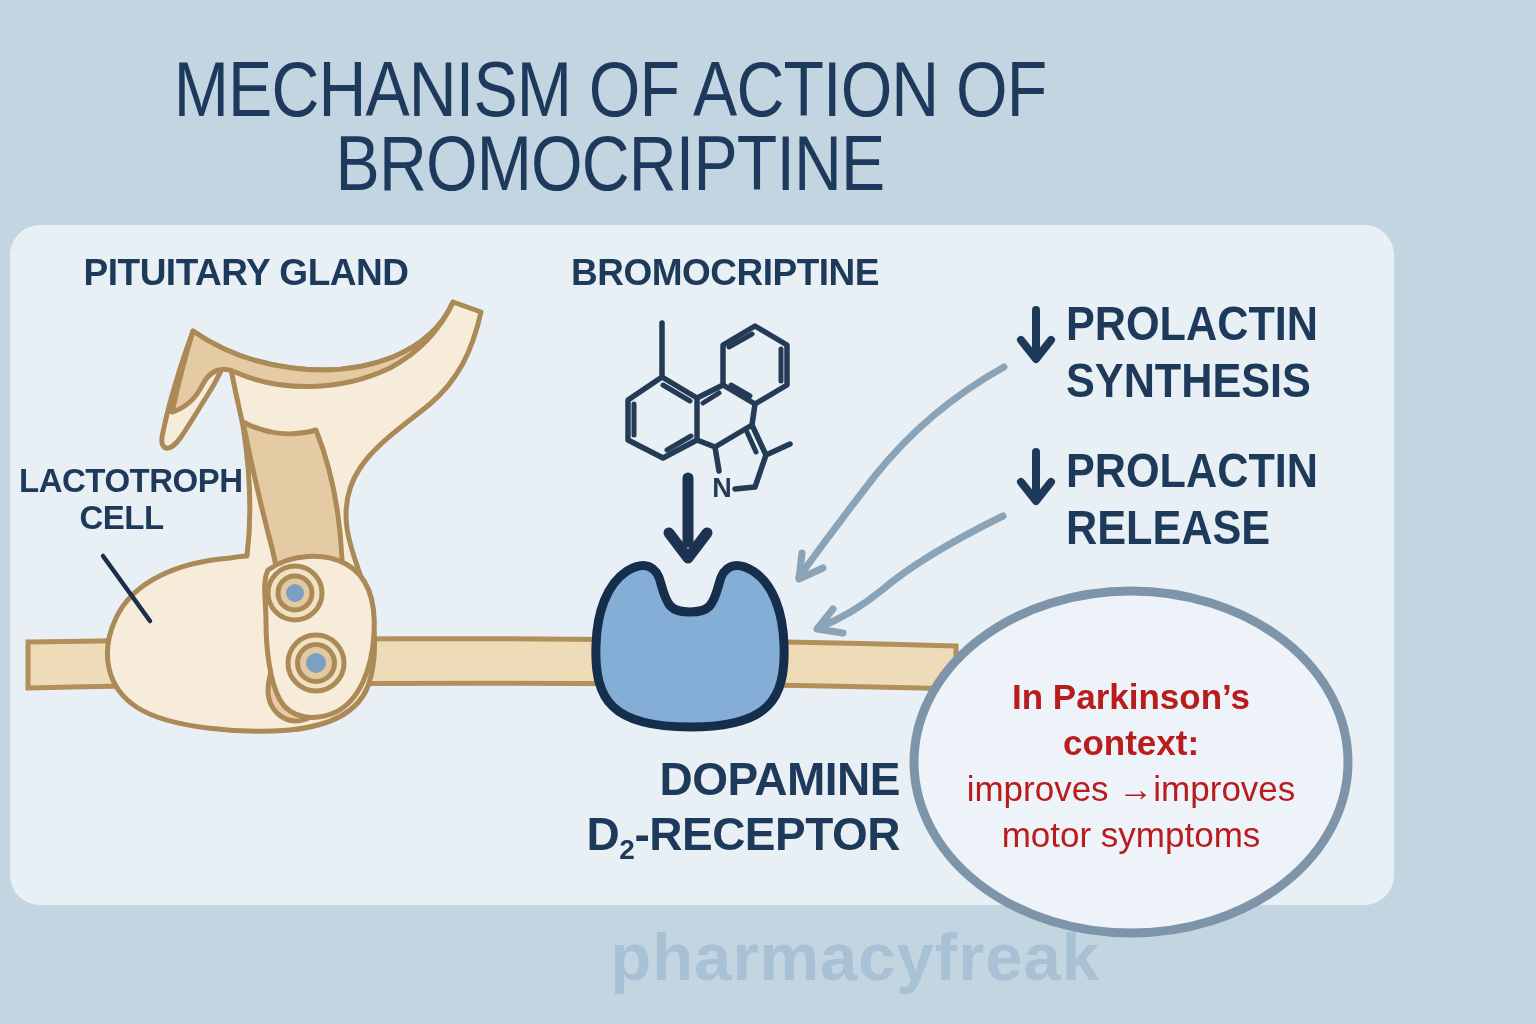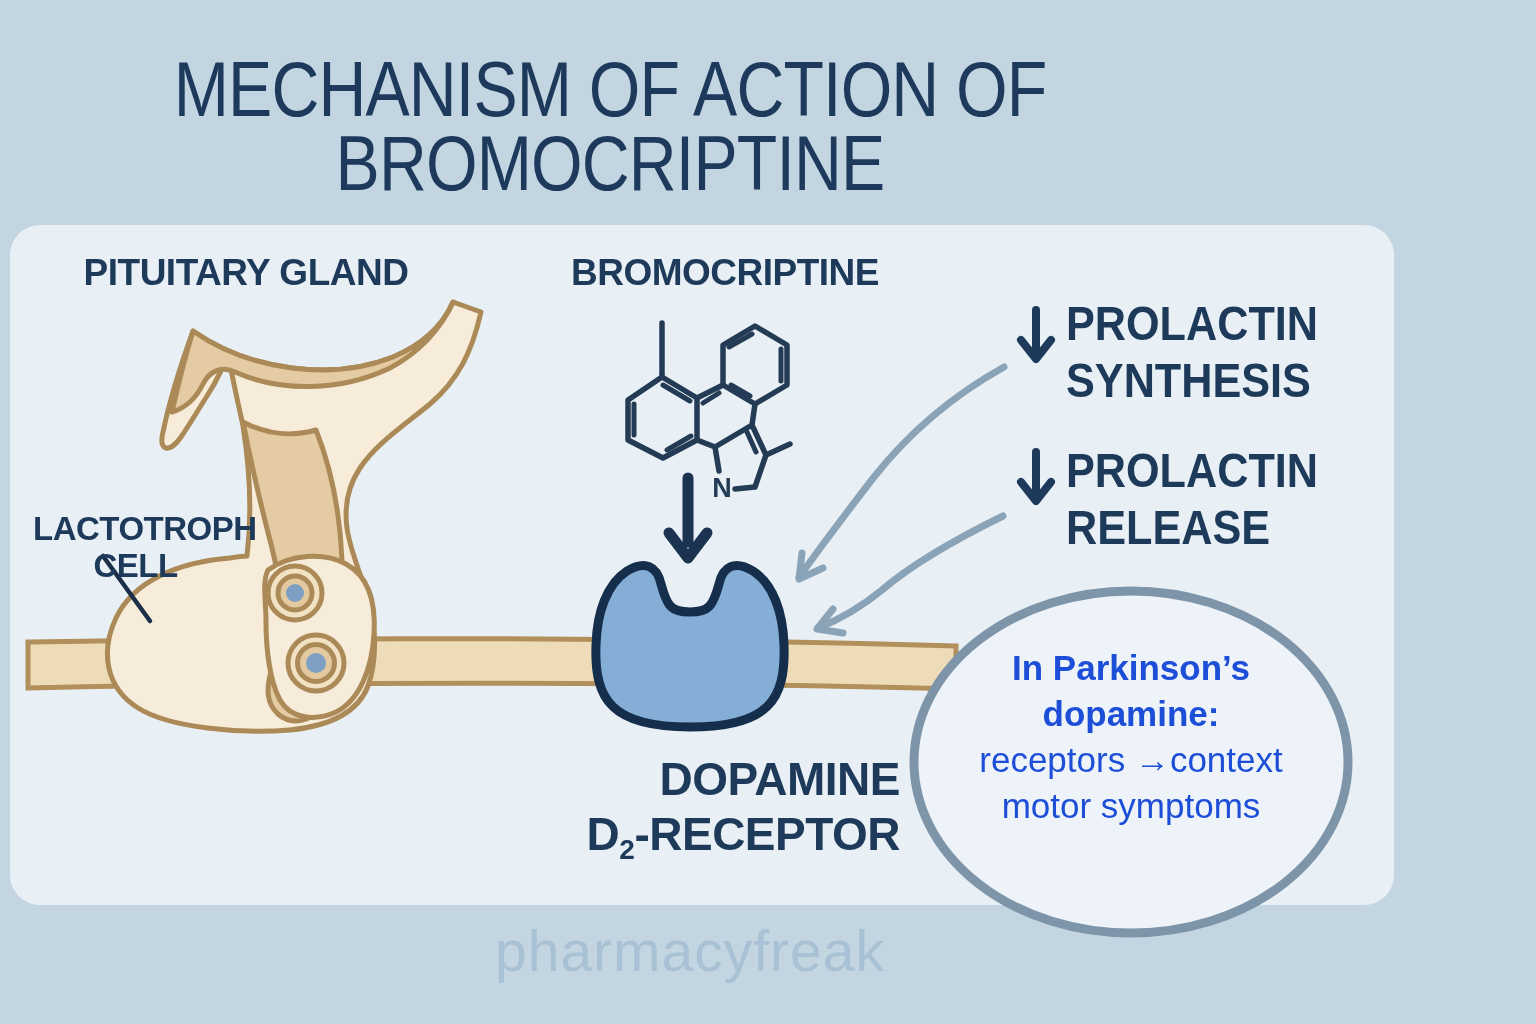--- a/index.html
+++ b/index.html
@@ -9,32 +9,32 @@
   .panel { position:absolute; left:10px; top:225px; width:1384px; height:680px;
            background:#e9f0f5; border-radius:30px; z-index:1; }
   svg.art { position:absolute; left:0; top:0; z-index:2; pointer-events:none; }
   .txt { position:absolute; z-index:3; color:#1e3a5a; }
   .title { left:15px; top:52px; width:1190px; text-align:center;
            font-size:78px; font-weight:400; line-height:74px; letter-spacing:-1px; color:#1d3a5c; }
   .title .tline { transform:scaleX(0.85); }
   .lbl { font-weight:800; letter-spacing:-0.5px; text-align:center; }
   .lbl-pituitary { left:56px; top:252px; width:380px; font-size:37px; }
   .lbl-bromo { left:535px; top:252px; width:380px; font-size:37px; }
-  .lbl-lacto { left:33px; top:462px; width:205px; font-size:33px; line-height:37px;margin-top:48px; }
+  .lbl-lacto { left:19px; top:462px; width:205px; font-size:33px; line-height:37px; }
   .effect { left:1066px; font-size:48px; font-weight:800; line-height:57px;
             transform:scaleX(0.9); transform-origin:left top; white-space:nowrap; }
   .effect1 { top:295px; }
   .effect2 { top:442px; }
   .lbl-receptor { left:480px; top:752px; width:420px; font-size:46px; font-weight:800; line-height:55px;text-align:right; }
   .lbl-receptor .sub { font-size:28px; vertical-align:-9px; }
-  .note { left:936px; top:645px; width:390px; font-size:35px; line-height:46px;
-          text-align:center; color:#1d4ed8; font-weight:400; }
+  .note { left:936px; top:674px; width:390px; font-size:35px; line-height:46px;
+          text-align:center; color:#b91c1c; font-weight:400; }
   .note .nb { font-weight:700; }
-  .watermark { left:280px; top:918px; width:820px; text-align:center; z-index:1;
-               font-size:57px; font-weight:400; letter-spacing:1px; color:#a9c1d4; }
+  .watermark { left:280px; top:918px; width:820px; text-align:right; z-index:1;
+               font-size:67px; font-weight:700; letter-spacing:1px; color:#a9c1d4; }
 </style>
 </head>
 <body>
 
 <div id="stage">
 
   <div class="panel"></div>
 
   <svg class="art" width="1536" height="1024" viewBox="0 0 1536 1024">
 
@@ -131,20 +131,20 @@
     <div>RELEASE</div>
   </div>
 
   <div class="txt lbl lbl-receptor">
     <div>DOPAMINE</div>
     <div><span>D</span><span class="sub">2</span><span>-RECEPTOR</span></div>
   </div>
 
   <div class="txt note">
     <div class="nb">In Parkinson’s</div>
-    <div class="nb">dopamine:</div>
-    <div>receptors →context</div>
+    <div class="nb">context:</div>
+    <div>improves →improves</div>
     <div>motor symptoms</div>
   </div>
 
   <div class="txt watermark">pharmacyfreak</div>
 
 </div>
 
 </body></html>

